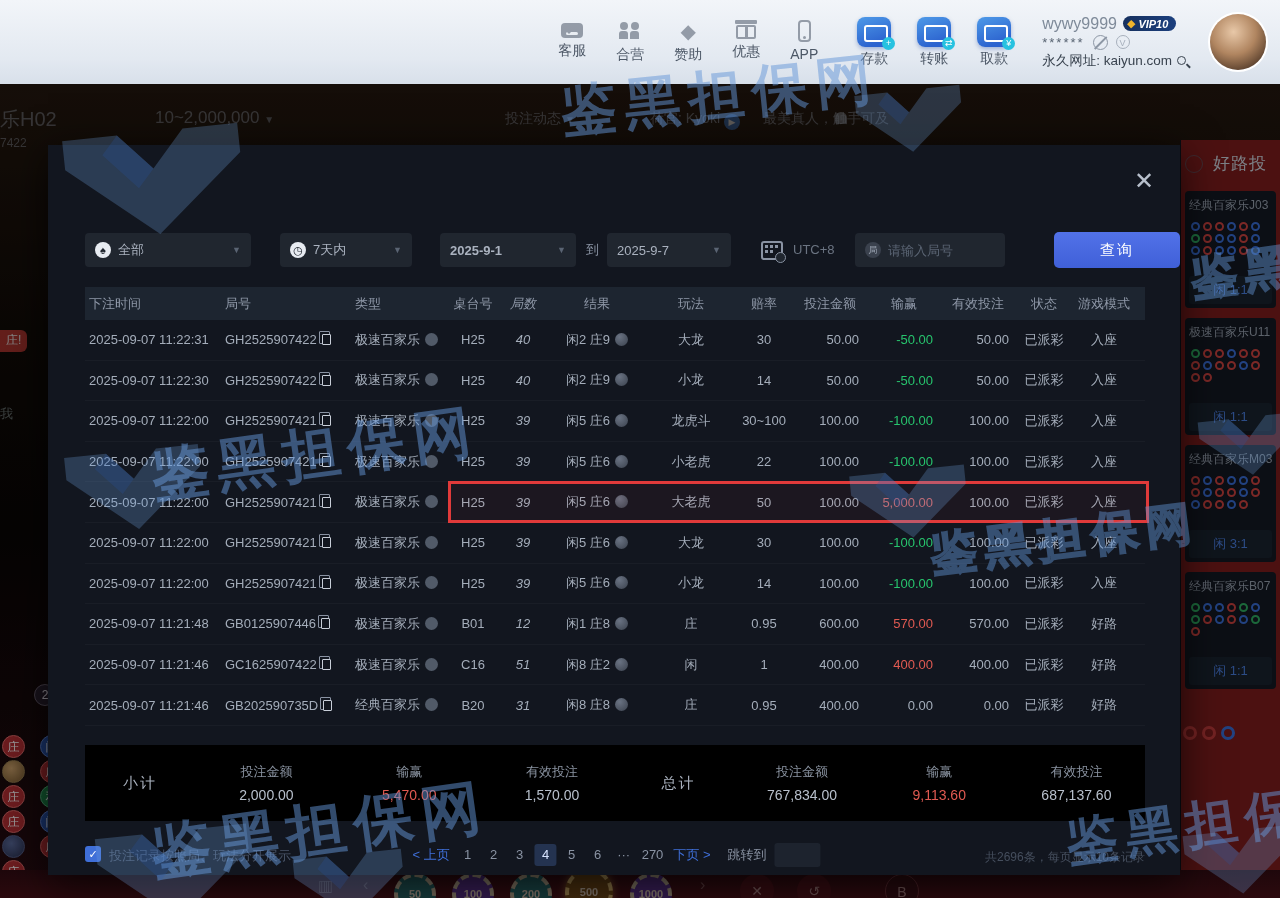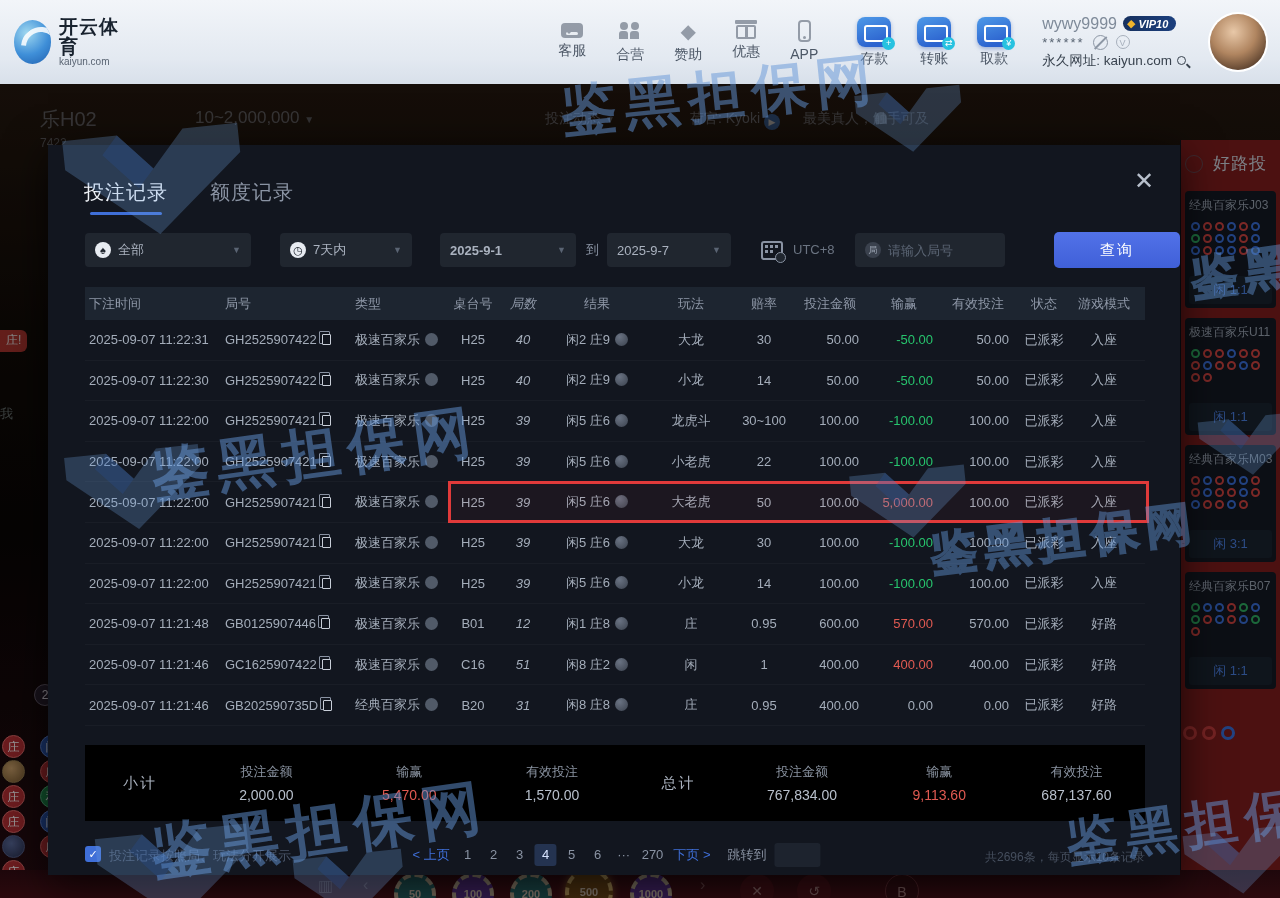--- a/index.html
+++ b/index.html
@@ -62,21 +62,21 @@
   .user-line3 { font-size:13.5px; color:#39434f; letter-spacing:0; display:flex; align-items:center; gap:2px; }
   .mag { width:9px; height:9px; border:1.5px solid #39434f; border-radius:50%; position:relative; display:inline-block; margin-left:3px; }
   .mag::after { content:""; position:absolute; left:8px; top:8px; width:5px; height:1.5px; background:#39434f; transform:rotate(45deg); }
   .avatar { width:56px; height:56px; border-radius:50%;
     background:radial-gradient(circle at 42% 32%,#e8c8a8 0%,#b08560 45%,#5f4430 78%,#33251c 100%); box-shadow:0 0 0 2px #fff; }
 
   
   .gamebg { position:absolute; top:84px; left:0; width:1280px; height:814px;
     background:linear-gradient(180deg,#24180f 0%,#120c08 30%,#0a0706 55%,#1c0a0d 85%,#2a0c12 100%); }
   .gamebar { position:absolute; top:98px; left:0; width:1280px; height:44px; color:#8a8f98; font-size:17px; }
-  .gb-item { position:absolute; white-space:nowrap; opacity:.55;padding-left:40px; }
+  .gb-item { position:absolute; white-space:nowrap; opacity:.55; }
   .caret { font-size:10px; color:#7d858f; }
   .playb { display:inline-block; width:16px; height:16px; border-radius:50%; background:#3d79c8; color:#fff; font-size:9px; text-align:center; line-height:16px; vertical-align:-2px; }
   .bell { display:inline-block; width:12px; height:12px; background:#8a8f98; border-radius:6px 6px 2px 2px; position:relative; vertical-align:-1px; }
 
   
   .sidebar { position:absolute; top:140px; left:1180px; width:100px; height:732px; background:#7f1d1d; border-left:1px solid #10151d; }
   .sb-head { display:flex; align-items:center; gap:10px; padding:12px 0 10px 4px; }
   .sb-circ { width:18px; height:18px; border:1.5px solid #5a6473; border-radius:50%; opacity:.6; }
   .sb-title { color:#cfd6e0; font-size:17px; letter-spacing:1px; }
   .sb-card { margin:6px 4px 10px 4px; background:#141a24; border-radius:4px; padding:6px 4px 4px 4px; }
@@ -333,27 +333,20 @@
       <div class="chip purple" style="left: 630px;">1000</div>
     </div>
   <div class="bb-ctl" style="left:700px;">›</div>
   <div class="bb-circ" style="left:740px;">✕</div>
   <div class="bb-circ" style="left:797px;">↺</div>
   <div class="bb-circ" style="left:885px; background:#3a1016; border:1px solid #7a3a42;">B</div>
 
   <div class="dim"></div>
 
   <div class="navbar">
-    <div class="logo">
-      <div class="logo-mark"></div>
-      <div class="logo-txt">
-        <span class="logo-title">开云体育</span>
-        <span class="logo-sub">kaiyun.com</span>
-      </div>
-    </div>
     <div class="nav-right">
       <div class="quick" id="nav-quick">
           <div class="q-item">
             <div class="q-ico ico-chat"></div>
             <div class="q-label">客服</div>
           </div>
           <div class="q-item">
             <div class="q-ico ico-users"></div>
             <div class="q-label">合营</div>
           </div>
@@ -407,24 +400,20 @@
           <span>永久网址: kaiyun.com</span>
           <span class="mag"></span>
         </div>
       </div>
       <div class="avatar"></div>
     </div>
   </div>
 
   <div class="modal">
     <div class="m-close">✕</div>
-    <div class="m-tabs" id="m-tabs">
-        <span class="m-tab active">投注记录</span>
-        <span class="m-tab">额度记录</span>
-      </div>
 
     <div class="f-row">
       <div class="f-box" style="left:0; width:166px;">
         <span class="f-cico">♠</span>
         <span>全部</span>
           <span class="f-caret">▼</span>
       </div>
       <div class="f-box" style="left:195px; width:132px;">
         <span class="f-cico" style="position:relative;">◷</span>
         <span>7天内</span>

